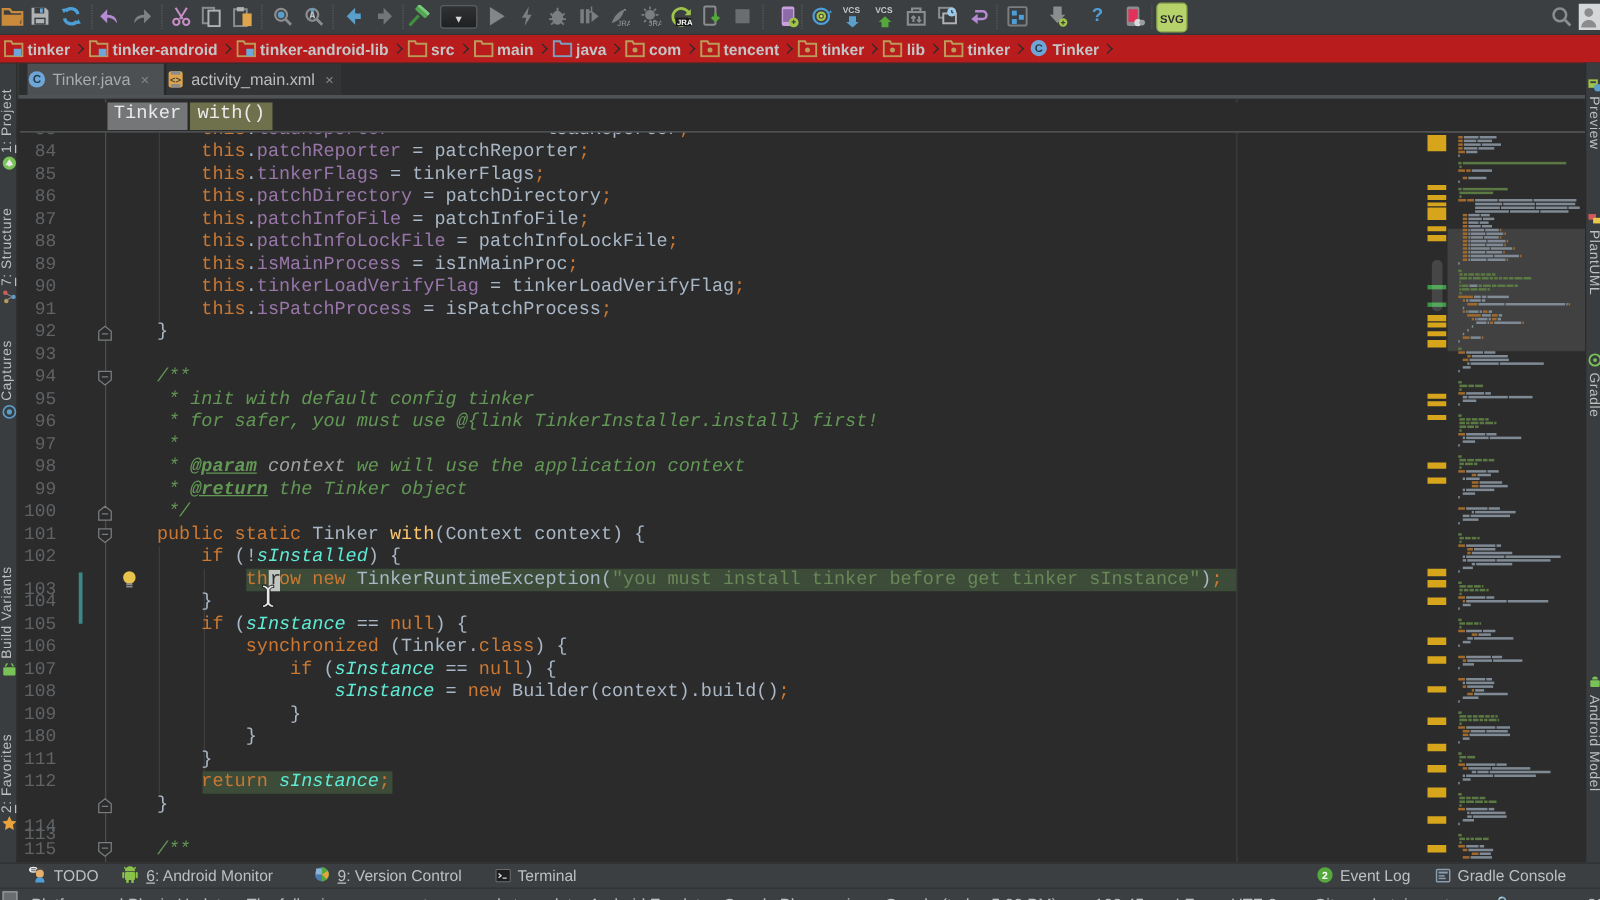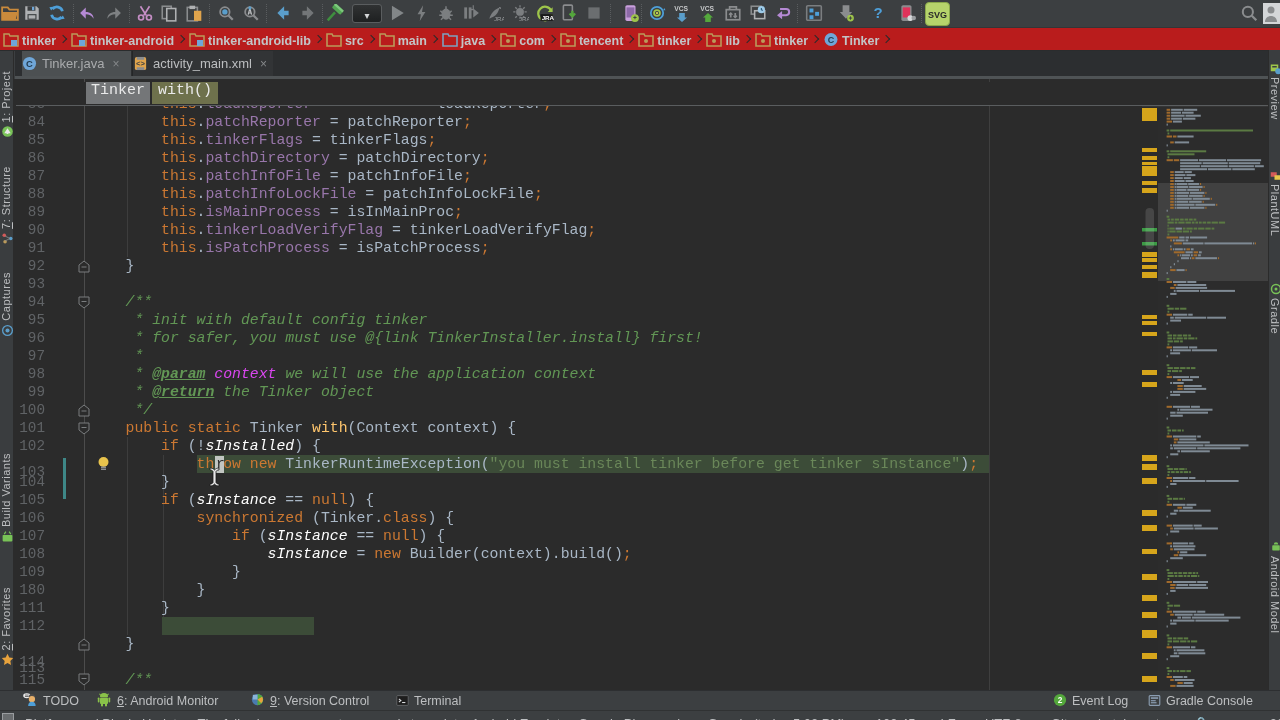--- a/index.html
+++ b/index.html
@@ -31,24 +31,24 @@
 #tabrow { position:absolute; left:15px; top:51px; width:1253px; height:25px; background:#2c2e30; }
 .tab { position:absolute; top:0; height:25px; line-height:25px; font-size:13px; white-space:nowrap; }
 .tab svg { vertical-align:-3px; margin-right:5px; }
 .tx { color:#85888a; font-size:12px; margin-left:8px; }
 #tabline { position:absolute; left:15px; top:76px; width:1253px; height:3px; background:#4f5355; }
 #editor { position:absolute; left:14px; top:79px; width:1254px; height:611px; background:#2b2b2b; }
 .ln { position:absolute; left:0; width:31px; height:18px; text-align:right;
   font:14.3px "Liberation Mono", monospace; color:#606366; line-height:18px; }
 .cl { position:absolute; left:76px; height:18px; font:14.8px "Liberation Mono", monospace;
   line-height:18px; letter-spacing:0px; white-space:pre; }
-.k { color:#cc7832; } .f { color:#ffffff; font-style:italic; } .fu { color:#9876aa; } .p { color:#a9b7c6; }
+.k { color:#cc7832; } .f { color:#5eead4; font-style:italic; } .fu { color:#9876aa; } .p { color:#a9b7c6; }
 .s { color:#6a8759; } .c { color:#629755; font-style:italic; }
 .ct { color:#629755; font-style:italic; font-weight:bold; text-decoration:underline; }
-.m { color:#ffc66d; } .tv { color:#d946ef; font-style:italic; }
+.m { color:#ffc66d; } .tv { color:#a3a3a3; font-style:italic; }
 .hl { position:absolute; background:#3c4c38; height:18px; }
 #gutline { position:absolute; left:70px; top:0; width:1px; height:611px; background:#4c4c4c; }
 #mline { position:absolute; left:975px; top:0; width:1px; height:611px; background:#3f3f3f; }
 .ig { position:absolute; width:1px; background:#3d3d3d; }
 #popup { position:absolute; left:2px; top:3px; width:1250px; height:24px; background:#2b2b2b;
   border-bottom:1px solid #5a5d5f; }
 .chip { position:absolute; top:0px; height:22px; line-height:22px; text-align:center;
   font:15px "Liberation Mono", monospace; color:#eaeaea; }
 #sbar { position:absolute; left:0; top:690px; width:1280px; height:21px; background:#3c3f41;
   border-top:1px solid #2d2f31; border-bottom:1px solid #303233; }
@@ -396,20 +396,21 @@
     <pre class="cl" style="top:448px"><span class="k">                if</span><span class="p"> (</span><span class="f">sInstance</span><span class="p"> == </span><span class="k">null</span><span class="p">) {</span></pre>
 <div class="ln" style="top:466px">108</div>
     <pre class="cl" style="top:466px"><span class="p">                    </span><span class="f">sInstance</span><span class="p"> = </span><span class="k">new</span><span class="p"> Builder(context).build()</span><span class="k">;</span></pre>
 <div class="ln" style="top:484px">109</div>
     <pre class="cl" style="top:484px"><span class="p">                }</span></pre>
 <div class="ln" style="top:502px">180</div>
     <pre class="cl" style="top:502px"><span class="p">            }</span></pre>
 <div class="ln" style="top:520px">111</div>
     <pre class="cl" style="top:520px"><span class="p">        }</span></pre>
 <div class="ln" style="top:538px">112</div>
+    <pre class="cl" style="top:538px"><span class="k">        return </span><span class="f">sInstance</span><span class="k">;</span></pre>
 <div class="ln" style="top:580px">113</div>
     <pre class="cl" style="top:556px"><span class="p">    }</span></pre>
 <div class="ln" style="top:574px">114</div>
     <pre class="cl" style="top:574px"></pre>
 <div class="ln" style="top:592px">115</div>
     <pre class="cl" style="top:592px"><span class="c">    /**</span></pre>
 <svg class="abs" style="left:64px;top:181px" width="12" height="13" viewBox="0 0 12 13">
       <path d="M6 1l5 4v7H1V5z" fill="#2b2b2b" stroke="#7a7d7f" stroke-width="1"></path>
       <path d="M3.5 7.0h5" stroke="#7a7d7f" stroke-width="1"></path>
     </svg>

